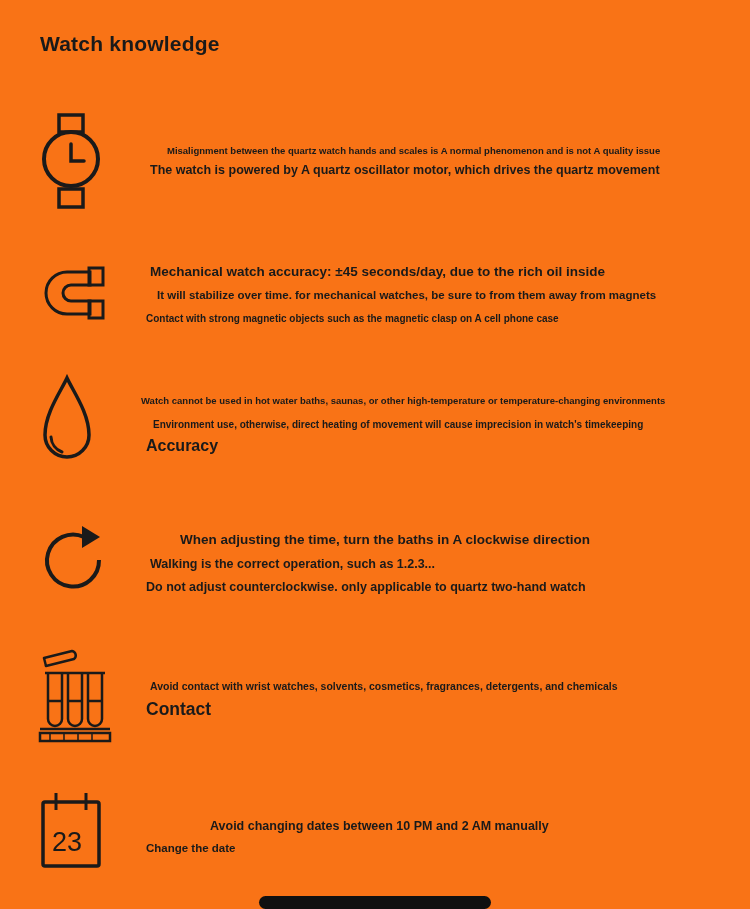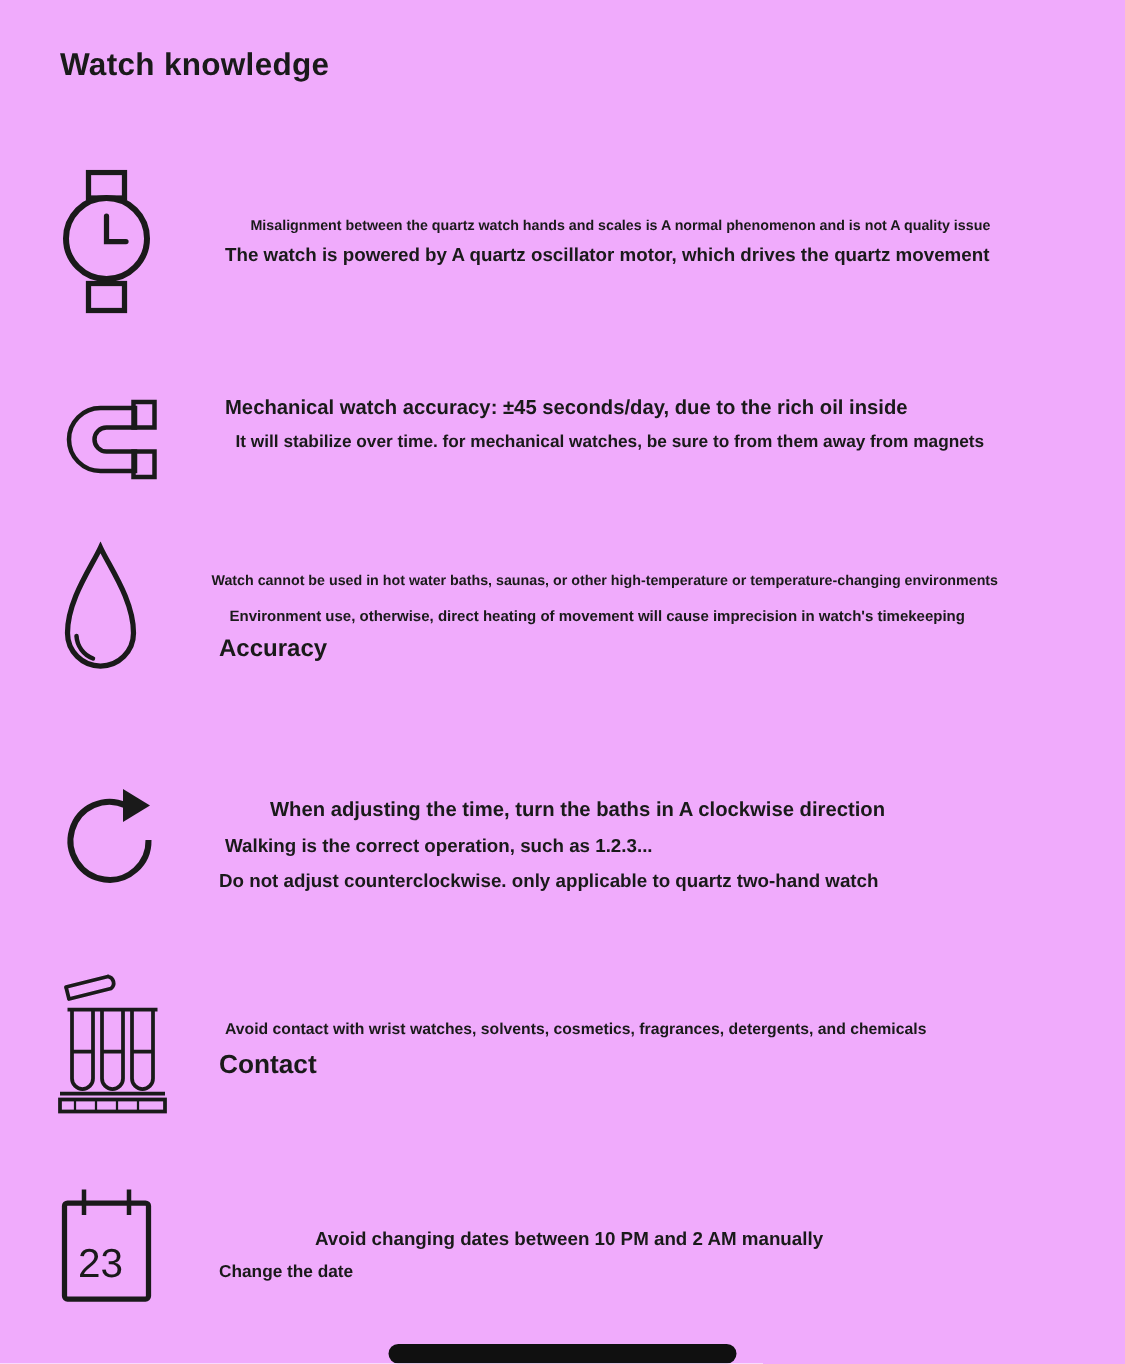--- a/index.html
+++ b/index.html
@@ -1,20 +1,20 @@
 <!DOCTYPE html>
 <html><head>
 <meta charset="utf-8">
 <style>
   * { margin:0; padding:0; box-sizing:border-box; }
   html,body { background:#ffffff; }
   .page {
     position:relative;
     width:750px; height:909px;
-    background:#f0abfc;
+    background:#f97316;
     overflow:hidden;
     font-family:"Liberation Sans", sans-serif;
     color:#1a1a1a;
   }
   .title {
     position:absolute; left:40px; top:32px;
     font-size:21px; font-weight:700; letter-spacing:.2px;
   }
   .row { position:absolute; left:0; width:654px; }
   .icon { position:absolute; }
@@ -57,23 +57,24 @@
   <section class="row" style="top:258px; height:80px;text-decoration:underline;">
     <div class="icon" style="left:40px; top:6px;">
       <svg width="66" height="58" viewBox="0 0 66 58" fill="none" stroke="#1a1a1a" stroke-width="3">
         <path d="M50 8 H27 A21 21 0 0 0 27 50 H50 V37 H31 A8 8 0 0 1 31 21 H50 Z"></path>
         <rect x="49" y="4" width="14" height="17"></rect>
         <rect x="49" y="37" width="14" height="17"></rect>
       </svg>
     </div>
     <p class="t" style="left:150px; top:6px; font-size:13.5px;">Mechanical watch accuracy: ±45 seconds/day, due to the rich oil inside</p>
     <p class="t" style="left:157px; top:31px; font-size:11.5px;">It will stabilize over time. for mechanical watches, be sure to from them away from magnets</p>
+    <p class="t" style="left:146px; top:55px; font-size:10px;">Contact with strong magnetic objects such as the magnetic clasp on A cell phone case</p>
   </section>
 
-  <section class="row" style="top:358px; height:100px;">
+  <section class="row" style="top:371px; height:100px;">
     <div class="icon" style="left:38px; top:3px;">
       <svg width="58" height="92" viewBox="0 0 58 92" fill="none" stroke="#1a1a1a">
         <path d="M29 4 C23 17 7 39 7 61 A22 22 0 0 0 51 61 C51 39 35 17 29 4 Z" stroke-width="3.5"></path>
         <path d="M13 63 A17 17 0 0 0 24 78" stroke-width="3" stroke-linecap="round"></path>
       </svg>
     </div>
     <p class="t" style="left:141px; top:24px; font-size:9.5px;">Watch cannot be used in hot water baths, saunas, or other high-temperature or temperature-changing environments</p>
     <p class="t" style="left:153px; top:48px; font-size:10px;">Environment use, otherwise, direct heating of movement will cause imprecision in watch's timekeeping</p>
     <p class="t heading" style="left:146px; top:66px; font-size:16px;">Accuracy</p>
   </section>

